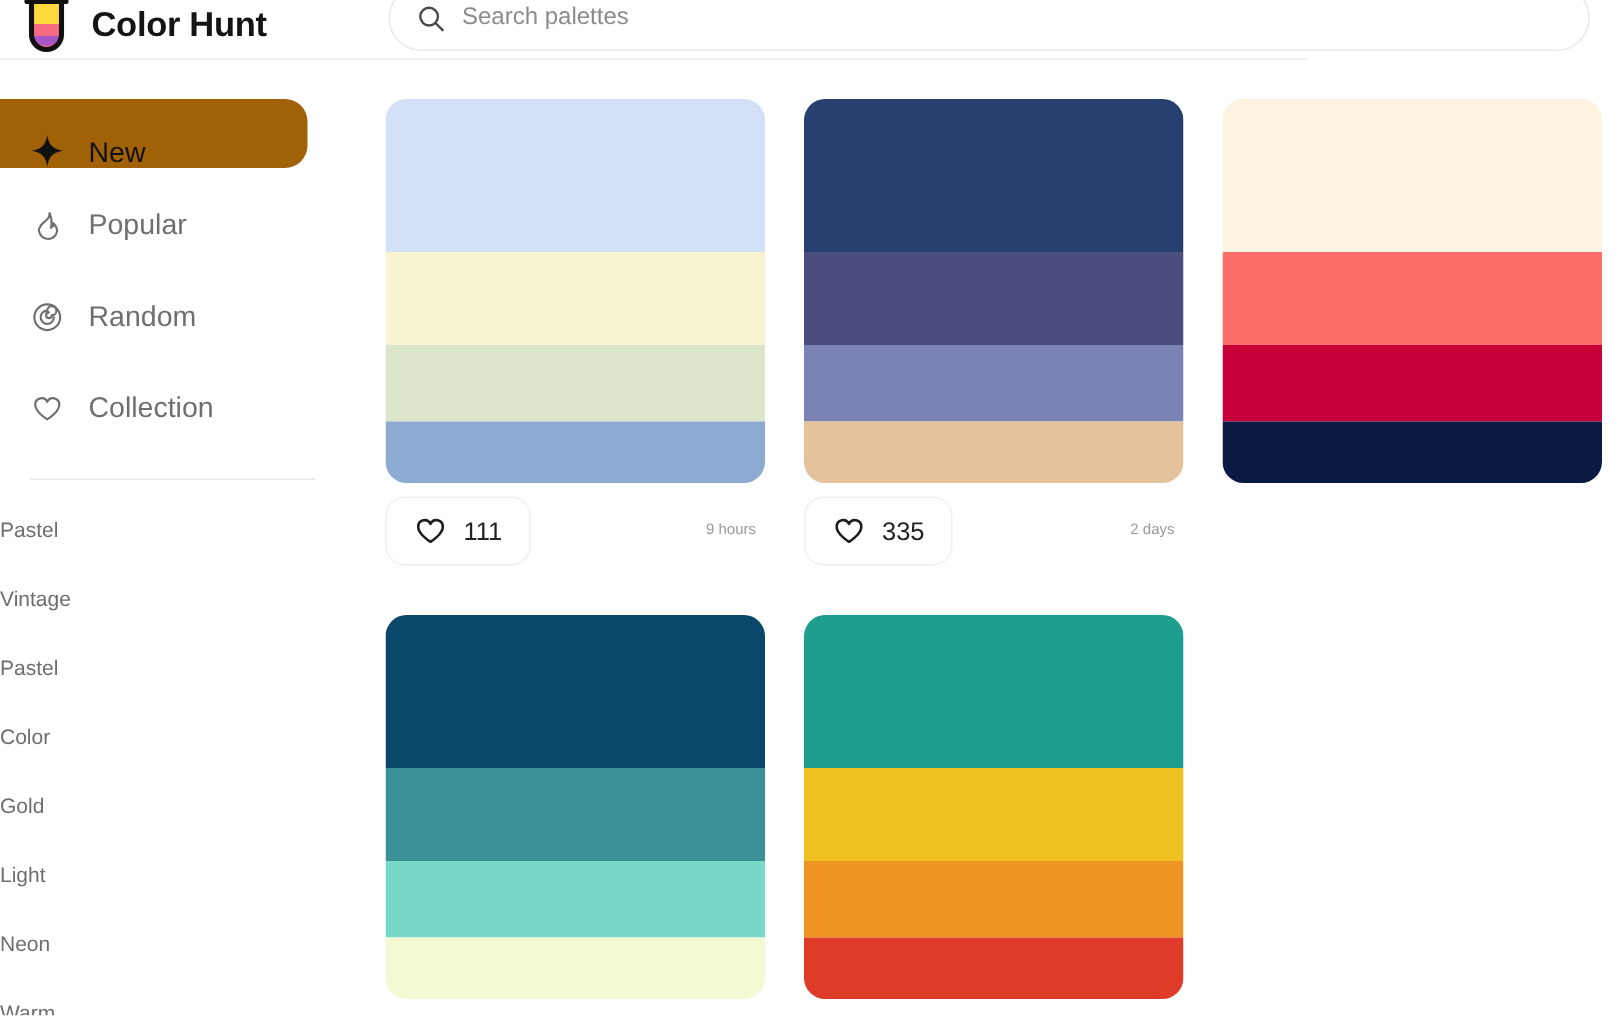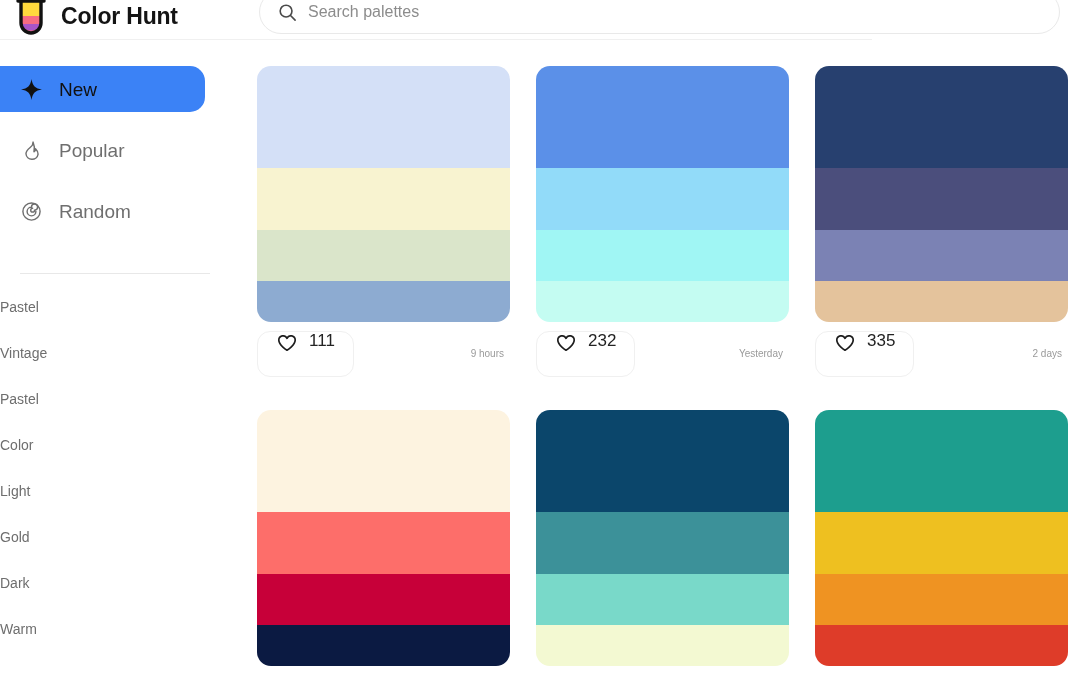--- a/index.html
+++ b/index.html
@@ -104,21 +104,21 @@
     position: relative;
     display: flex;
     align-items: center;
     gap: 16px;
     height: 46px;
     width: 205px;
     padding-left: 20px;
     border-radius: 0 15px 15px 0;
     cursor: pointer;
   }
-  .nav-item.active { background: #3b82f6; }
+  .nav-item.active { background: #a16207; align-items: flex-end; }
 
   .nav-icon {
     width: 23px; height: 23px;
     flex: none;
     display: flex;
     align-items: center;
     justify-content: center;
   }
 
   .nav-label {
@@ -187,21 +187,21 @@
   .card-meta {
     height: 64px;
     display: flex;
     align-items: center;
     justify-content: space-between;
     padding-right: 6px;
   }
 
   .like-btn {
     display: flex;
-    align-items: flex-start;
+    align-items: center;
     gap: 11px;
     height: 46px;
     padding: 0 18px;
     border: 1px solid #f0f0f0;
     border-radius: 13px;
     background: #ffffff;
     cursor: pointer;
   }
 
   .heart-icon { flex: none; display: block; }
@@ -277,32 +277,40 @@
           <svg width="21" height="21" viewBox="0 0 22 22">
             <circle cx="11" cy="11" r="9" fill="none" stroke="#6f6f6f" stroke-width="1.5"></circle>
             <path d="M15.6 11 A4.6 4.6 0 1 1 11 6.4 A3.2 3.2 0 1 1 14.2 9.6 A2 2 0 1 1 12.2 7.6" fill="none" stroke="#6f6f6f" stroke-width="1.5" stroke-linecap="round"></path>
           </svg>
         </span>
         <span class="nav-label">Random</span>
       </div>
 
       <div class="nav-gap-3"></div>
 
+      <div class="nav-item">
+        <span class="nav-icon">
+          <svg width="21" height="21" viewBox="0 0 22 22">
+            <path d="M11 18.4 C11 18.4 2.6 13.4 2.6 8 A4.4 4.4 0 0 1 11 6.2 A4.4 4.4 0 0 1 19.4 8 C19.4 13.4 11 18.4 11 18.4 Z" fill="none" stroke="#6f6f6f" stroke-width="1.5" stroke-linejoin="round"></path>
+          </svg>
+        </span>
+        <span class="nav-label">Collection</span>
+      </div>
     </div>
 
     <div class="divider"></div>
 
     <div class="tag-list">
       <span class="tag-item">Pastel</span>
       <span class="tag-item">Vintage</span>
       <span class="tag-item">Pastel</span>
       <span class="tag-item">Color</span>
+      <span class="tag-item">Gold</span>
       <span class="tag-item">Light</span>
-      <span class="tag-item">Gold</span>
-      <span class="tag-item">Dark</span>
+      <span class="tag-item">Neon</span>
       <span class="tag-item">Warm</span>
     </div>
   </div>
 
   <div class="main">
     <div class="grid" id="palette-grid">
         <div class="card">
           <div class="swatches">
             <div class="swatch" style="background: rgb(212, 224, 247); height: 40%;"></div>
             <div class="swatch" style="background: rgb(248, 243, 208); height: 24%;"></div>
@@ -314,37 +322,20 @@
               <svg class="heart-icon" width="22" height="22" viewBox="0 0 22 22">
                 <path d="M11 18.2 C11 18.2 2.8 13.3 2.8 8.1 A4.3 4.3 0 0 1 11 6.3 A4.3 4.3 0 0 1 19.2 8.1 C19.2 13.3 11 18.2 11 18.2 Z" fill="none" stroke="#1d1d1d" stroke-width="1.7" stroke-linejoin="round"></path>
               </svg>
               <span class="like-count">111</span>
             </div>
             <span class="time-label">9 hours</span>
           </div>
         </div>
         <div class="card">
           <div class="swatches">
-            <div class="swatch" style="background: rgb(91, 144, 232); height: 40%;"></div>
-            <div class="swatch" style="background: rgb(146, 219, 249); height: 24%;"></div>
-            <div class="swatch" style="background: rgb(160, 246, 244); height: 20%;"></div>
-            <div class="swatch" style="background: rgb(196, 252, 242); height: 16%;"></div>
-          </div>
-          <div class="card-meta">
-            <div class="like-btn">
-              <svg class="heart-icon" width="22" height="22" viewBox="0 0 22 22">
-                <path d="M11 18.2 C11 18.2 2.8 13.3 2.8 8.1 A4.3 4.3 0 0 1 11 6.3 A4.3 4.3 0 0 1 19.2 8.1 C19.2 13.3 11 18.2 11 18.2 Z" fill="none" stroke="#1d1d1d" stroke-width="1.7" stroke-linejoin="round"></path>
-              </svg>
-              <span class="like-count">232</span>
-            </div>
-            <span class="time-label">Yesterday</span>
-          </div>
-        </div>
-        <div class="card">
-          <div class="swatches">
             <div class="swatch" style="background: rgb(39, 64, 111); height: 40%;"></div>
             <div class="swatch" style="background: rgb(75, 78, 124); height: 24%;"></div>
             <div class="swatch" style="background: rgb(123, 130, 180); height: 20%;"></div>
             <div class="swatch" style="background: rgb(228, 195, 156); height: 16%;"></div>
           </div>
           <div class="card-meta">
             <div class="like-btn">
               <svg class="heart-icon" width="22" height="22" viewBox="0 0 22 22">
                 <path d="M11 18.2 C11 18.2 2.8 13.3 2.8 8.1 A4.3 4.3 0 0 1 11 6.3 A4.3 4.3 0 0 1 19.2 8.1 C19.2 13.3 11 18.2 11 18.2 Z" fill="none" stroke="#1d1d1d" stroke-width="1.7" stroke-linejoin="round"></path>
               </svg>

